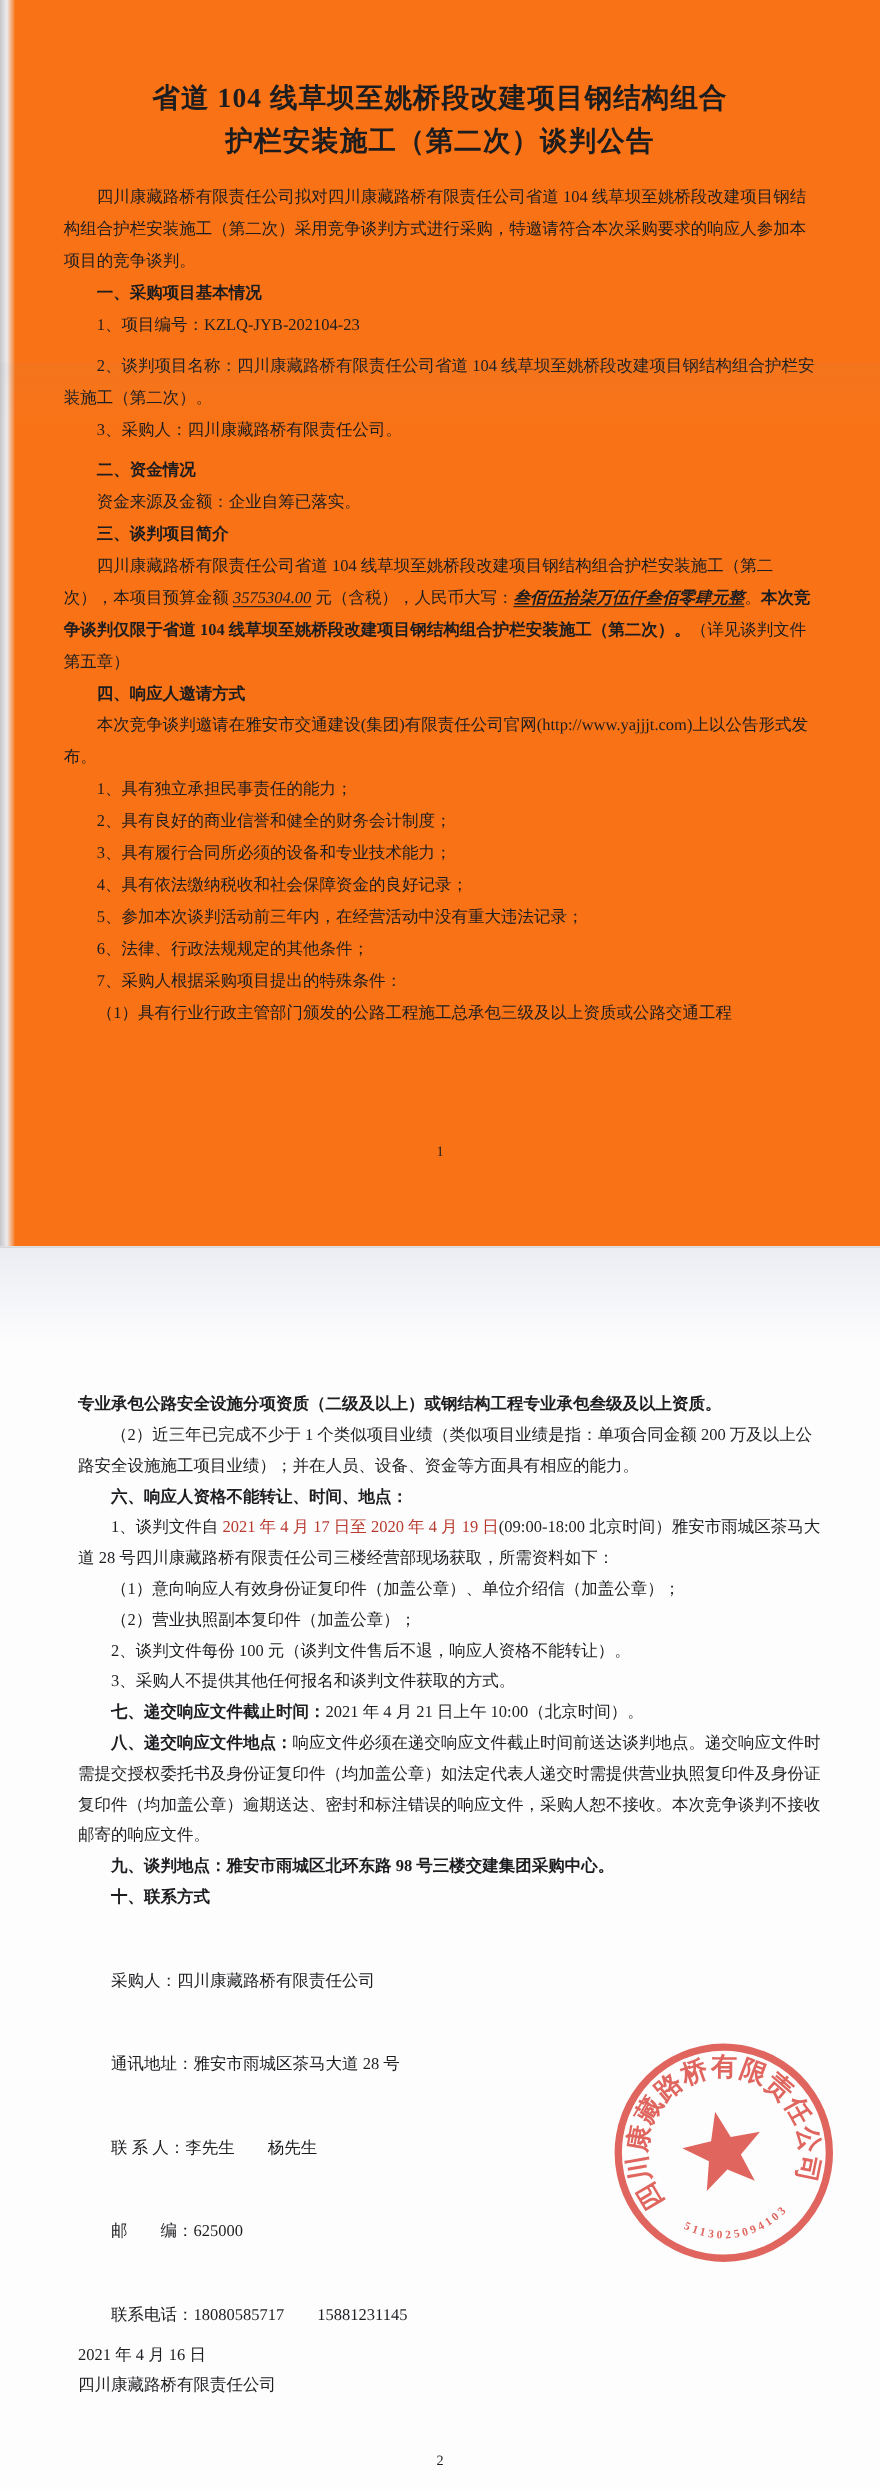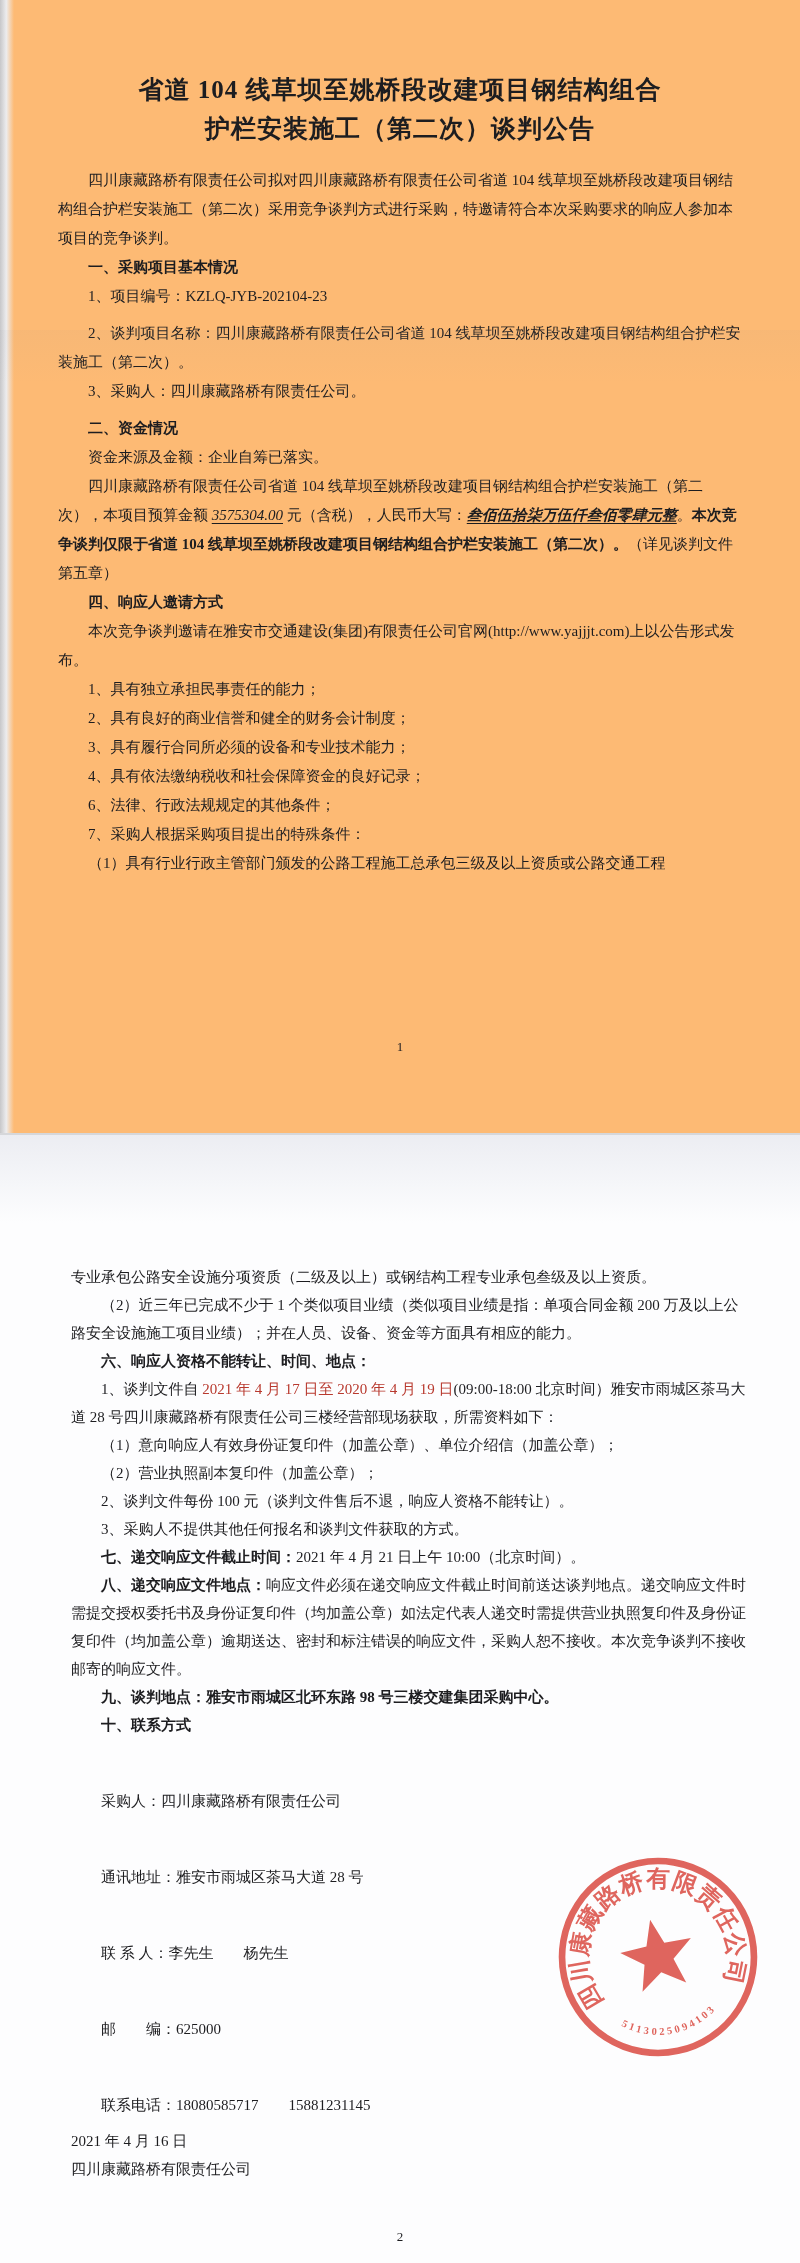--- a/index.html
+++ b/index.html
@@ -1,18 +1,18 @@
 <!DOCTYPE html>
 <html style="--date_red: #b8392e; --stamp_red: #dd5147; --text_black: #1d1d20;"><head>
 <meta charset="utf-8">
 <style>
   html,body{margin:0;padding:0;background:#ffffff;}
   body{width:800px;}
   .sheet{position:relative;width:800px;font-family:"Liberation Serif","DejaVu Serif",serif;color:#1d1d20;}
-  .page{position:relative;width:800px;box-sizing:border-box;background:#fdba74;overflow:hidden;}
+  .page{position:relative;width:800px;box-sizing:border-box;background:#f97316;overflow:hidden;}
   #page-1{height:1133px;padding:70px 58px 0 58px;}
   #page-1::before{content:"";position:absolute;left:0;top:0;bottom:0;width:14px;
     background:linear-gradient(90deg,#c7c7c9,#ececee 45%,rgba(255,255,255,0));}
   #page-1::after{content:"";position:absolute;left:0;right:0;top:330px;height:90px;
     background:linear-gradient(180deg,rgba(140,140,150,0.05),rgba(140,140,150,0) 60%);pointer-events:none;}
   #page-2{height:1130px;padding:128px 50px 0 71px;border-top:2px solid #d6d7da;background:#fdfdfe;}
   #page-2::before{content:"";position:absolute;left:0;right:0;top:0;height:88px;
     background:linear-gradient(180deg,#ecedf2,#f5f6f9 55%,rgba(255,255,255,0));pointer-events:none;}
 
   p{margin:0;font-size:15px;line-height:29px;text-indent:2em;}
@@ -50,38 +50,40 @@
     <p class="mt-lg">四川康藏路桥有限责任公司拟对四川康藏路桥有限责任公司省道 104 线草坝至姚桥段改建项目钢结构组合护栏安装施工（第二次）采用竞争谈判方式进行采购，特邀请符合本次采购要求的响应人参加本项目的竞争谈判。</p>
 
     <p class="hd mt-sm">一、采购项目基本情况</p>
     <p class="mt-sm">1、项目编号：KZLQ-JYB-202104-23</p>
     <p class="mt-md">2、谈判项目名称：四川康藏路桥有限责任公司省道 104 线草坝至姚桥段改建项目钢结构组合护栏安装施工（第二次）。</p>
     <p>3、采购人：四川康藏路桥有限责任公司。</p>
 
     <p class="hd mt-md">二、资金情况</p>
     <p>资金来源及金额：企业自筹已落实。</p>
 
+    <p class="hd mt-sm">三、谈判项目简介</p>
     <p><span>四川康藏路桥有限责任公司省道 104 线草坝至姚桥段改建项目钢结构组合护栏安装施工（第二次），本项目预算金额 </span><span class="u">3575304.00</span><span> 元（含税），人民币大写：</span><span class="hd u">叁佰伍拾柒万伍仟叁佰零肆元整</span><span>。</span><span class="hd">本次竞争谈判仅限于省道 104 线草坝至姚桥段改建项目钢结构组合护栏安装施工（第二次）。</span><span>（详见谈判文件第五章）</span></p>
 
     <p class="hd mt-sm">四、响应人邀请方式</p>
     <p>本次竞争谈判邀请在雅安市交通建设(集团)有限责任公司官网(http://www.yajjjt.com)上以公告形式发布。</p>
 
     <p class="mt-sm">1、具有独立承担民事责任的能力；</p>
     <p class="mt-sm">2、具有良好的商业信誉和健全的财务会计制度；</p>
     <p class="mt-sm">3、具有履行合同所必须的设备和专业技术能力；</p>
     <p class="mt-sm">4、具有依法缴纳税收和社会保障资金的良好记录；</p>
+    <p class="mt-sm">5、参加本次谈判活动前三年内，在经营活动中没有重大违法记录；</p>
     <p class="mt-sm">6、法律、行政法规规定的其他条件；</p>
     <p class="mt-sm">7、采购人根据采购项目提出的特殊条件：</p>
     <p>（1）具有行业行政主管部门颁发的公路工程施工总承包三级及以上资质或公路交通工程</p>
 
     <p class="pageno">1</p>
   </div>
 
   <div class="page" id="page-2">
-    <p style="text-indent:0;">专业承包公路安全设施分项资质（二级及以上）或钢结构工程专业承包叁级及以上资质。</p>
+    <p style="text-indent:0;font-weight:bold;">专业承包公路安全设施分项资质（二级及以上）或钢结构工程专业承包叁级及以上资质。</p>
     <p class="mt-sm">（2）近三年已完成不少于 1 个类似项目业绩（类似项目业绩是指：单项合同金额 200 万及以上公路安全设施施工项目业绩）；并在人员、设备、资金等方面具有相应的能力。</p>
 
     <p class="hd mt-sm">六、响应人资格不能转让、时间、地点：</p>
     <p><span>1、谈判文件自 </span><span class="red">2021 年 4 月 17 日至 2020 年 4 月 19 日</span><span>(09:00-18:00 北京时间）雅安市雨城区茶马大道 28 号四川康藏路桥有限责任公司三楼经营部现场获取，所需资料如下：</span></p>
     <p class="mt-sm">（1）意向响应人有效身份证复印件（加盖公章）、单位介绍信（加盖公章）；</p>
     <p class="mt-sm">（2）营业执照副本复印件（加盖公章）；</p>
     <p class="mt-sm">2、谈判文件每份 100 元（谈判文件售后不退，响应人资格不能转让）。</p>
     <p class="mt-sm">3、采购人不提供其他任何报名和谈判文件获取的方式。</p>
 
     <p class="mt-sm"><span class="hd">七、递交响应文件截止时间：</span><span>2021 年 4 月 21 日上午 10:00（北京时间）。</span></p>

